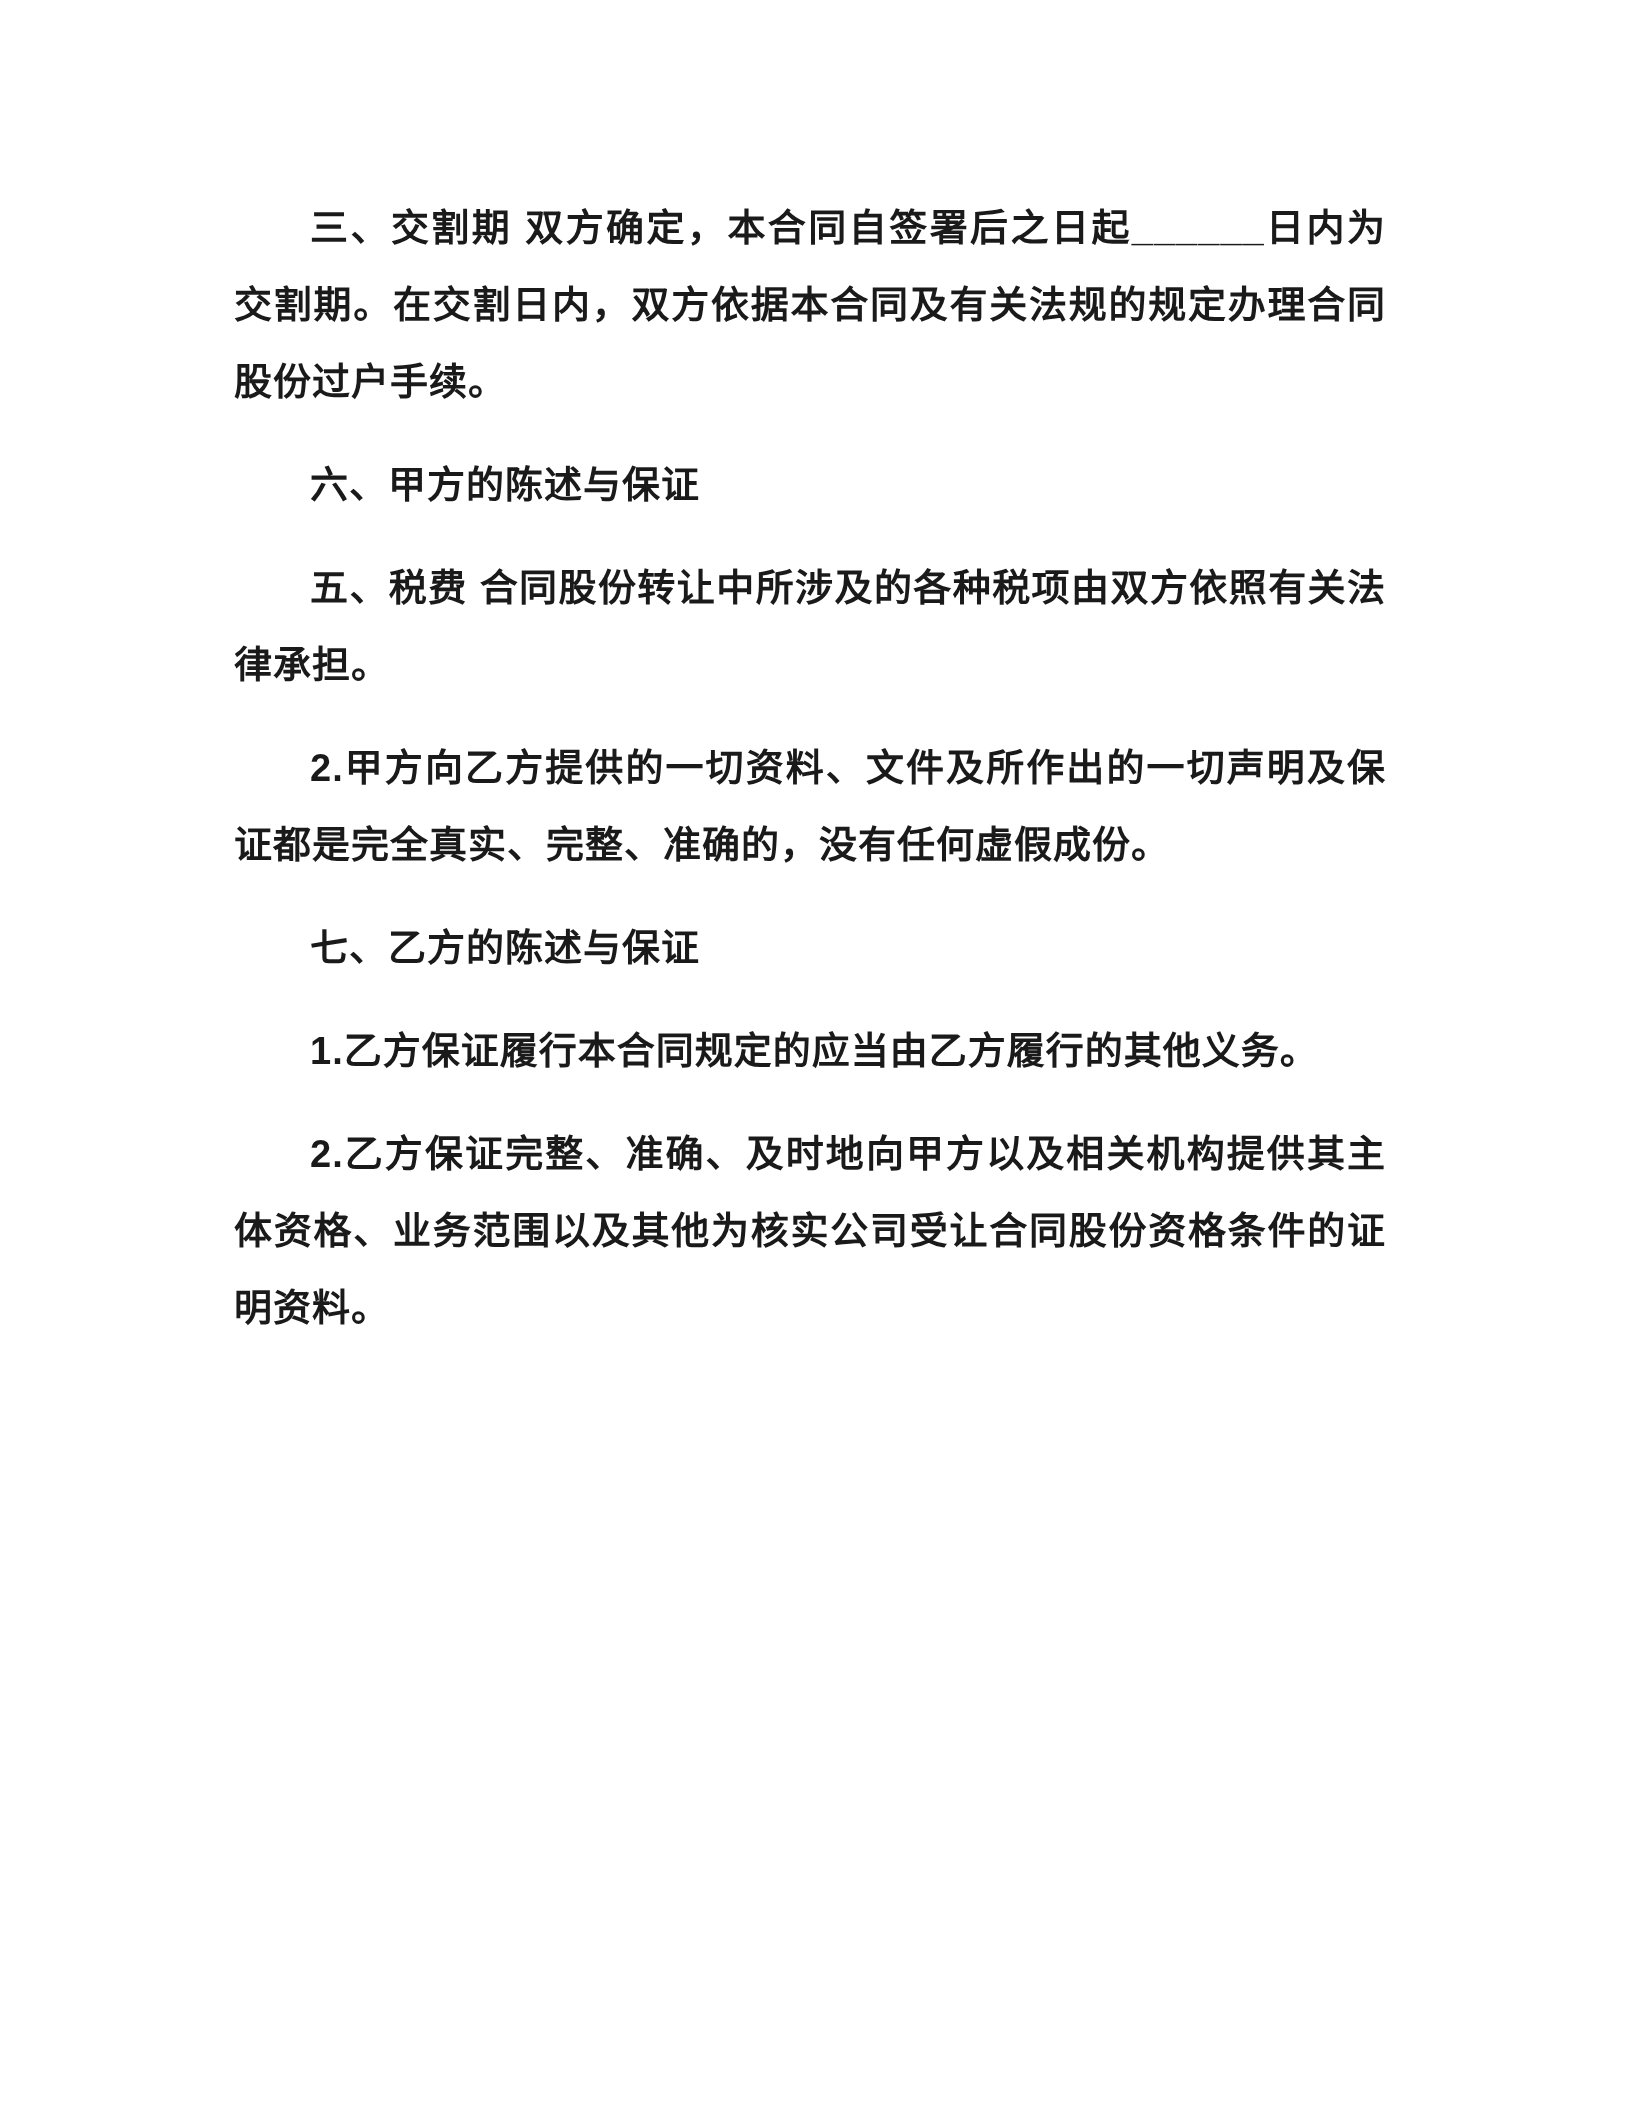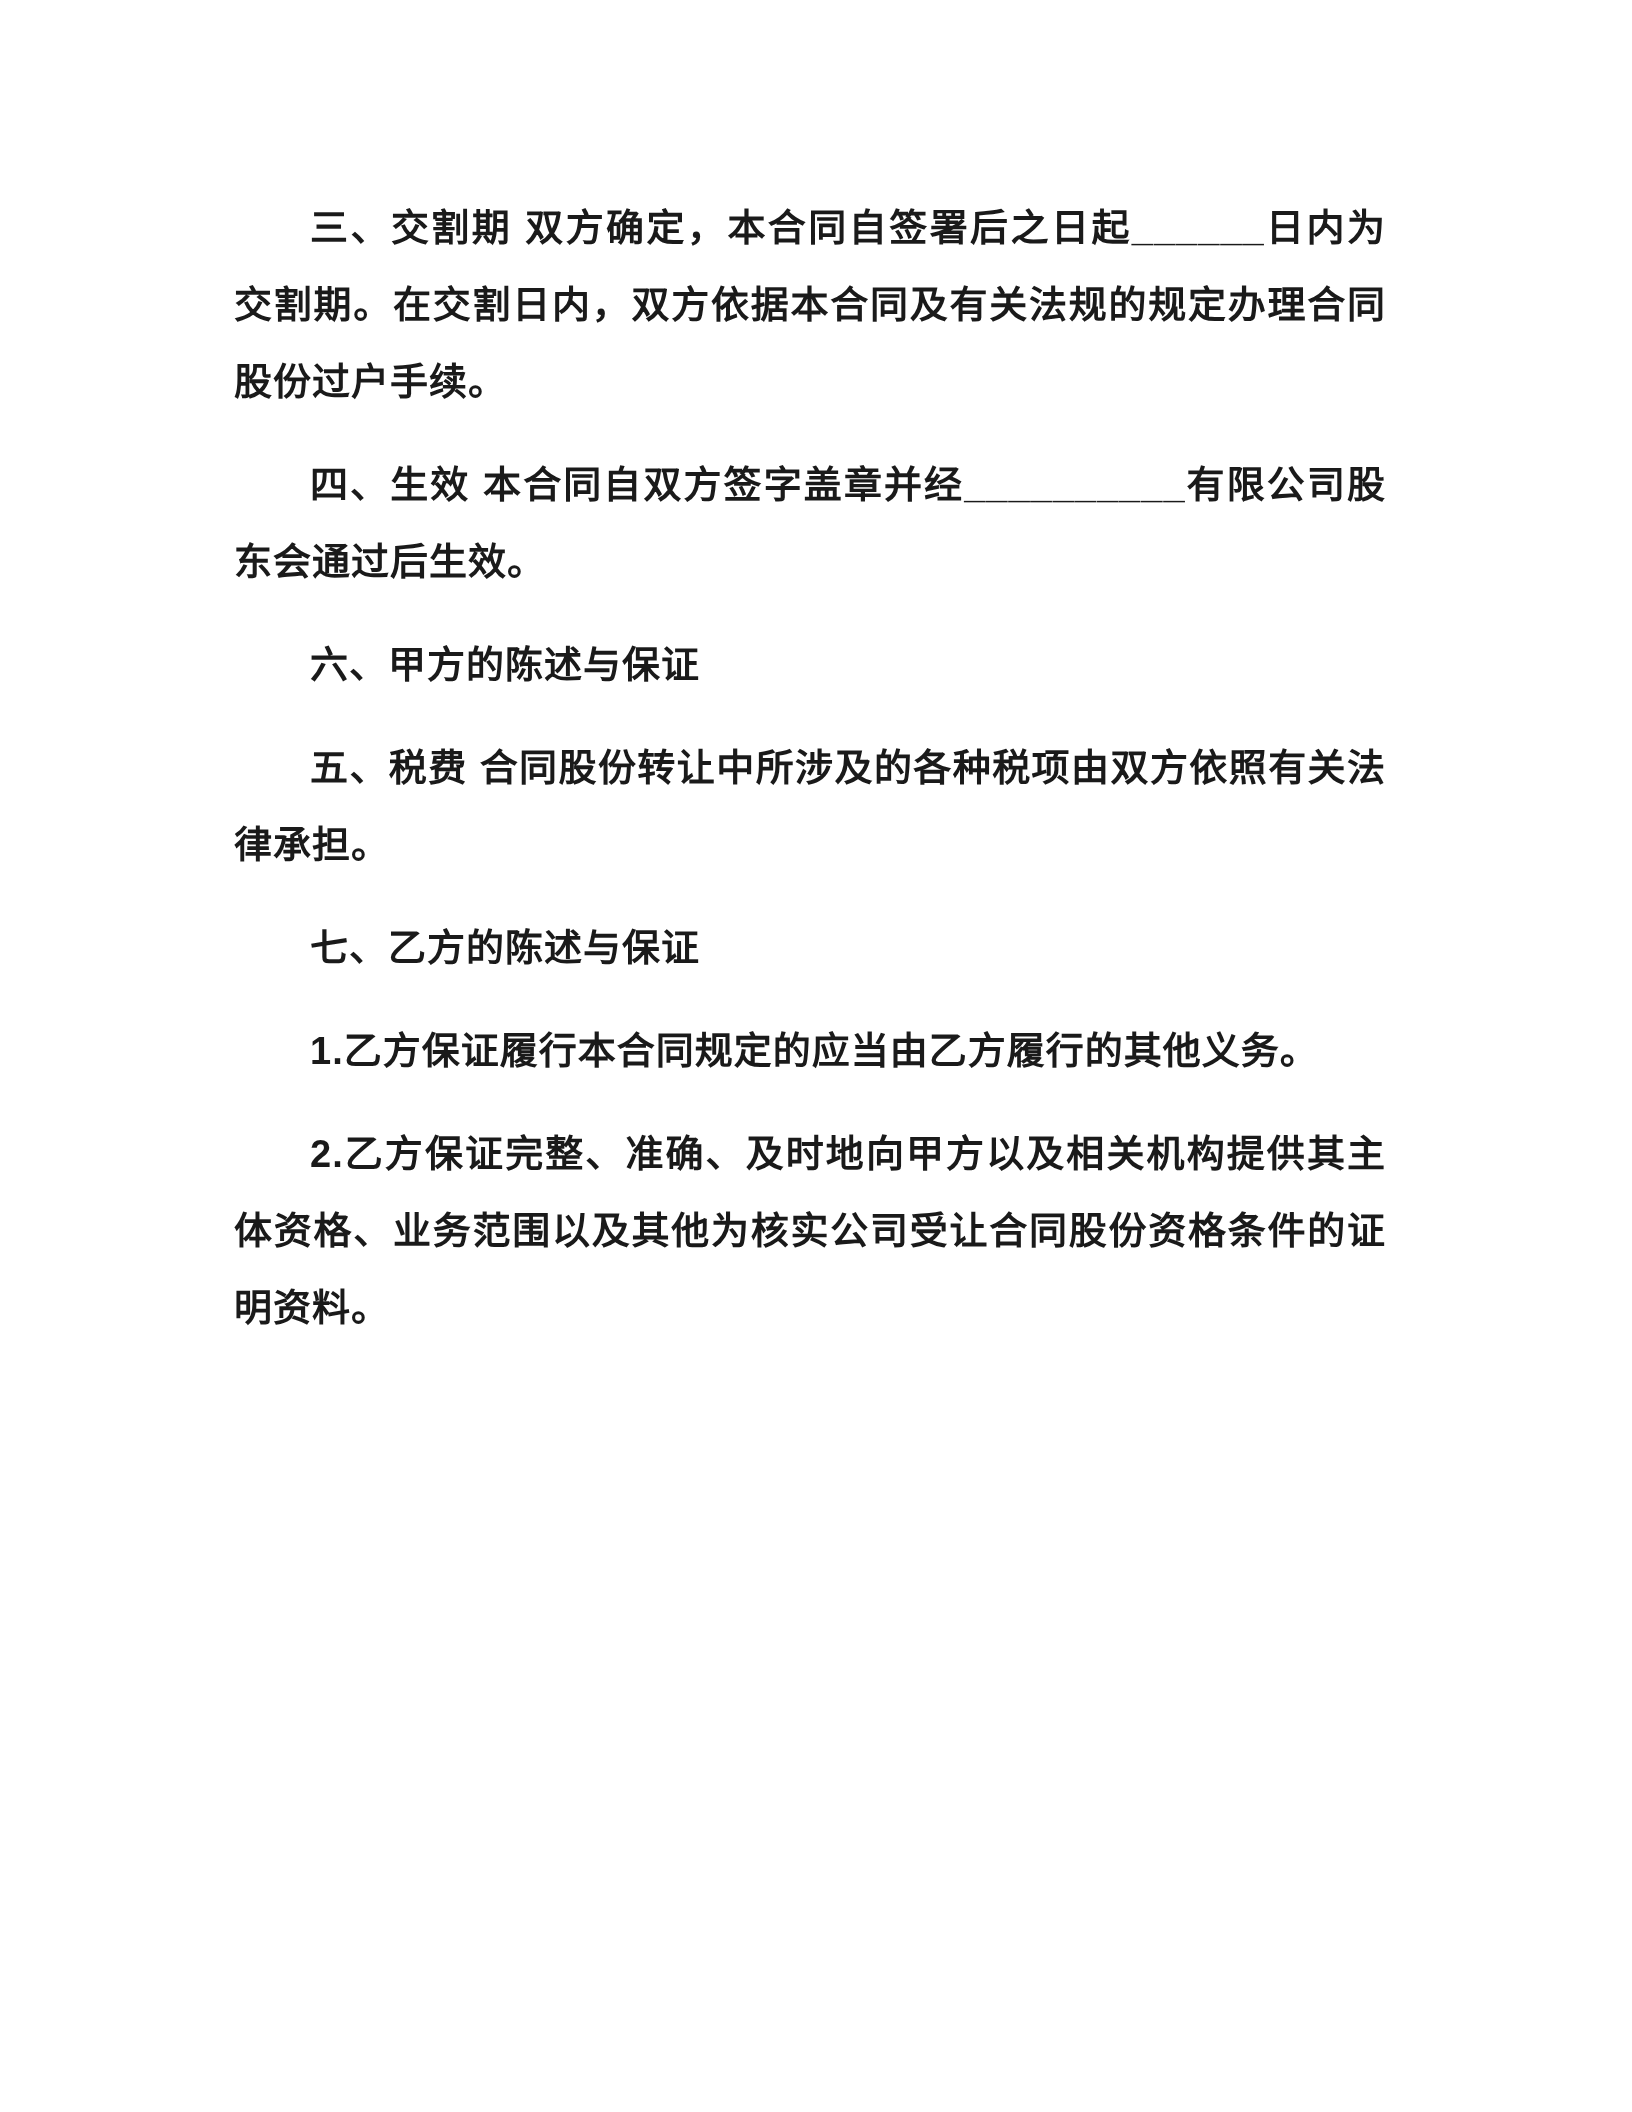--- a/index.html
+++ b/index.html
@@ -31,20 +31,20 @@
     letter-spacing: 1px;
     word-break: break-all;
   }
 </style>
 </head>
 <body>
 
 <div class="page">
   <div class="doc-content">
     <p class="doc-paragraph">三、交割期 双方确定，本合同自签署后之日起______日内为交割期。在交割日内，双方依据本合同及有关法规的规定办理合同股份过户手续。</p>
-    <p class="doc-paragraph">四、生效 本合同自双方签字盖章并经__________有限公司股东会通过后生效。</p>
     <p class="doc-paragraph">六、甲方的陈述与保证</p>
     <p class="doc-paragraph">五、税费 合同股份转让中所涉及的各种税项由双方依照有关法律承担。</p>
+    <p class="doc-paragraph">2.甲方向乙方提供的一切资料、文件及所作出的一切声明及保证都是完全真实、完整、准确的，没有任何虚假成份。</p>
     <p class="doc-paragraph">七、乙方的陈述与保证</p>
     <p class="doc-paragraph">1.乙方保证履行本合同规定的应当由乙方履行的其他义务。</p>
     <p class="doc-paragraph">2.乙方保证完整、准确、及时地向甲方以及相关机构提供其主体资格、业务范围以及其他为核实公司受让合同股份资格条件的证明资料。</p>
   </div>
 </div>
 
 </body></html>

